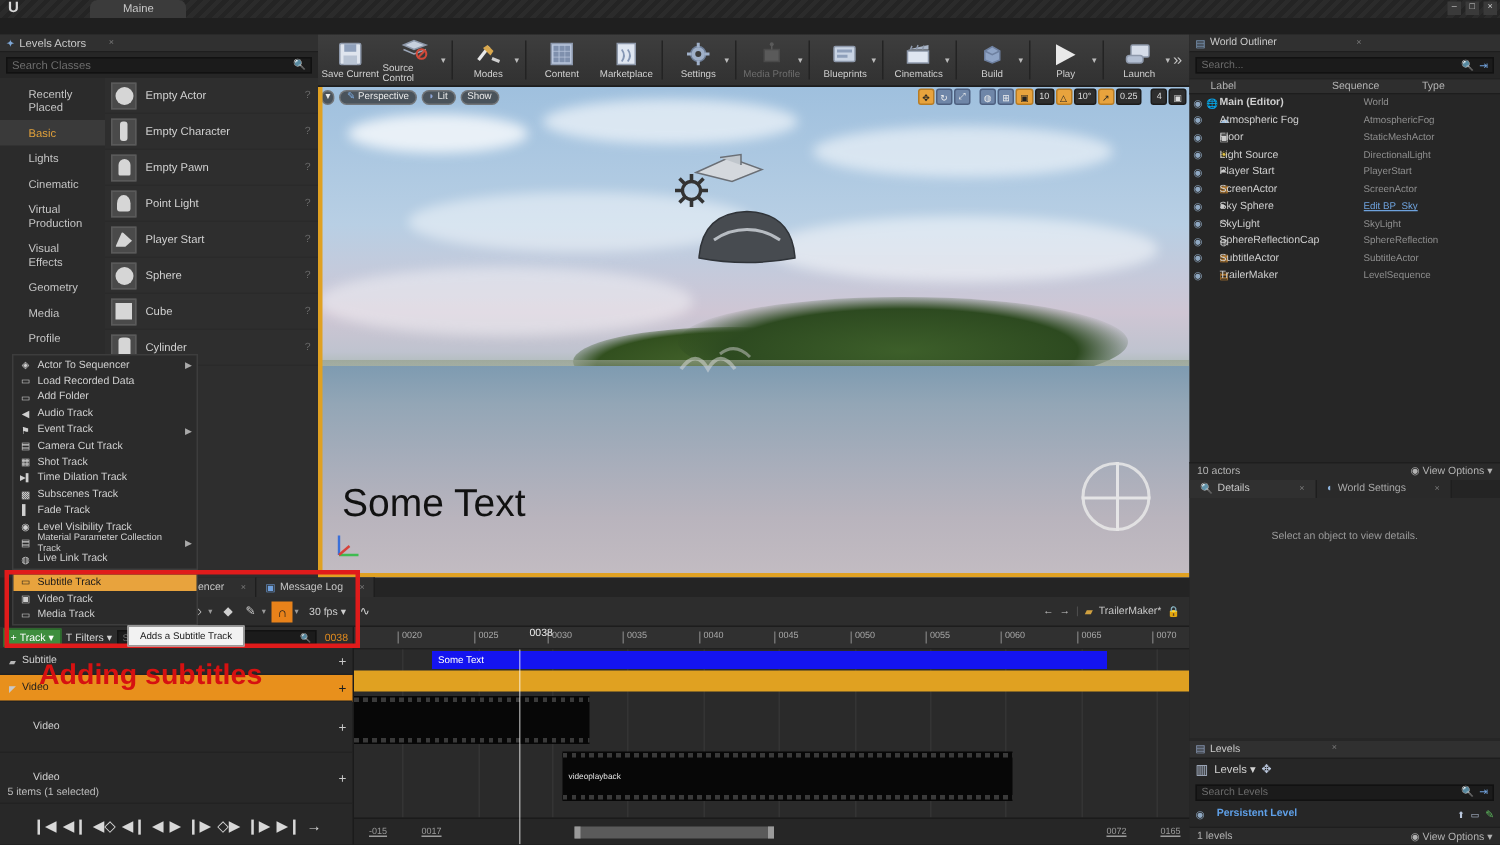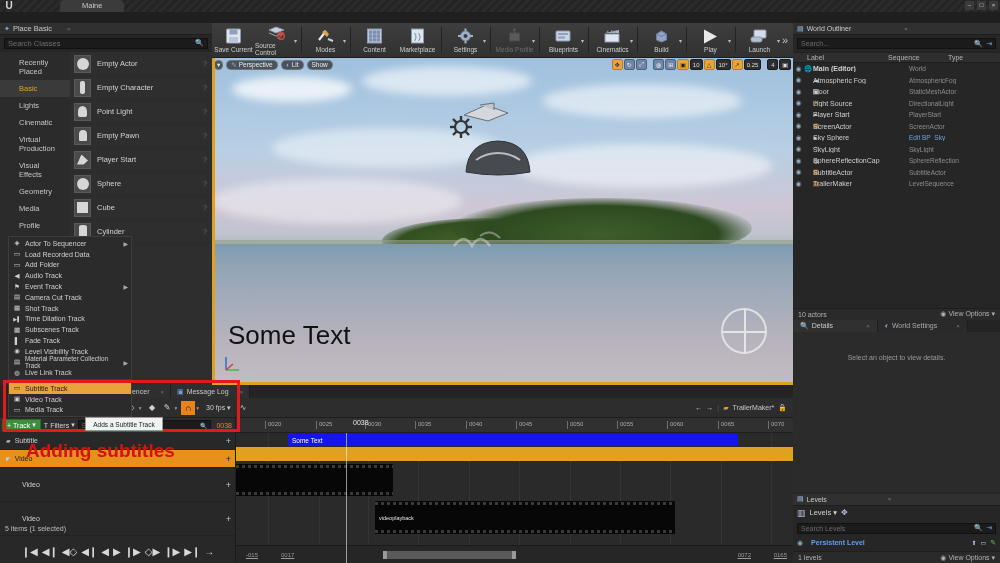--- a/index.html
+++ b/index.html
@@ -253,21 +253,21 @@
       <span>–</span>
       <span>□</span>
       <span>×</span>
     </div>
   </div>
 
 
   <div id="placeactors">
     <div id="pa-tab">
       <span style="font-size:7px;color:#7fa8d8;">✦</span>
-      <span class="t">Place Basic</span>
+      <span class="t">Levels Actors</span>
       <span style="font-size:6px;color:#777;margin-left:12px;">×</span>
     </div>
     <div id="pa-search">
       <span class="ph">Search Classes</span>
       <span style="font-size:7px;color:#9a9a9a;">🔍</span>
     </div>
     <div id="pa-body">
       <div id="pa-cats">
         <div class="cat">Recently Placed</div>
         <div class="cat sel">Basic</div>
@@ -290,30 +290,30 @@
         </div>
         <div class="pa-item">
           <span class="pa-thumb">
               <i style="width:5px;height:13px;border-radius:2px;"></i>
             </span>
           <span class="nm">Empty Character</span>
           <span class="q">?</span>
         </div>
         <div class="pa-item">
           <span class="pa-thumb">
-              <i style="width:9px;height:11px;border-radius:50% 50% 20% 20%;"></i>
+              <i style="width:8px;height:11px;border-radius:4px 4px 1px 1px;"></i>
             </span>
-          <span class="nm">Point Light</span>
+          <span class="nm">Empty Pawn</span>
           <span class="q">?</span>
         </div>
         <div class="pa-item">
           <span class="pa-thumb">
-              <i style="width:8px;height:11px;border-radius:4px 4px 1px 1px;"></i>
+              <i style="width:9px;height:11px;border-radius:50% 50% 20% 20%;"></i>
             </span>
-          <span class="nm">Empty Pawn</span>
+          <span class="nm">Point Light</span>
           <span class="q">?</span>
         </div>
         <div class="pa-item">
           <span class="pa-thumb">
               <i style="width:11px;height:10px;clip-path:polygon(0 100%,40% 0,100% 60%,60% 100%);"></i>
             </span>
           <span class="nm">Player Start</span>
           <span class="q">?</span>
         </div>
         <div class="pa-item">

